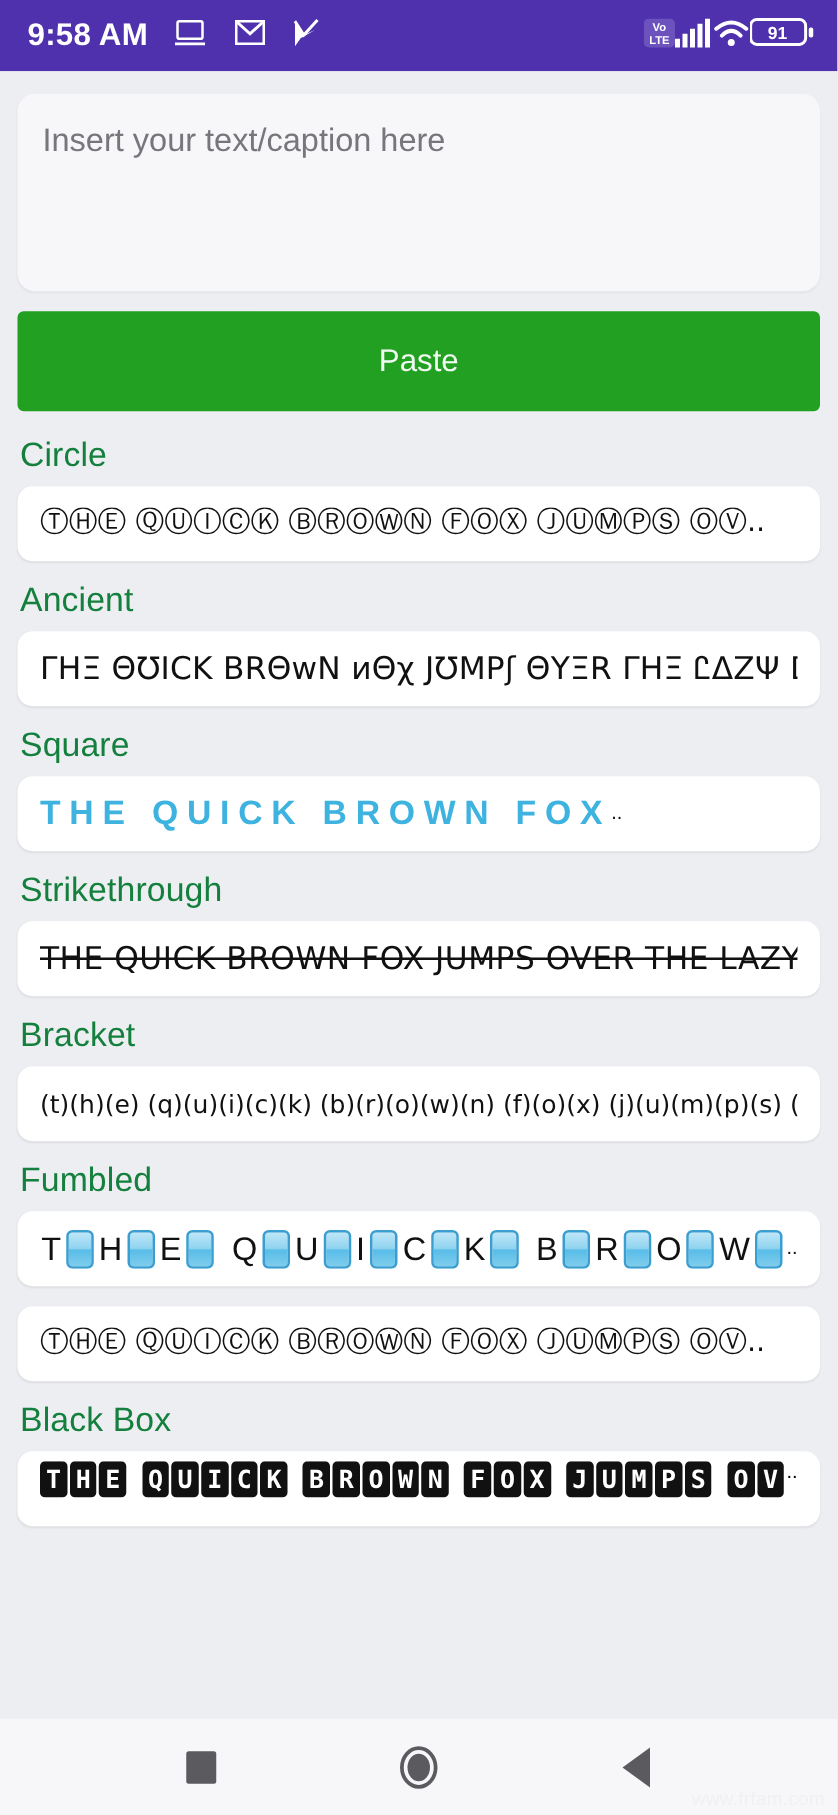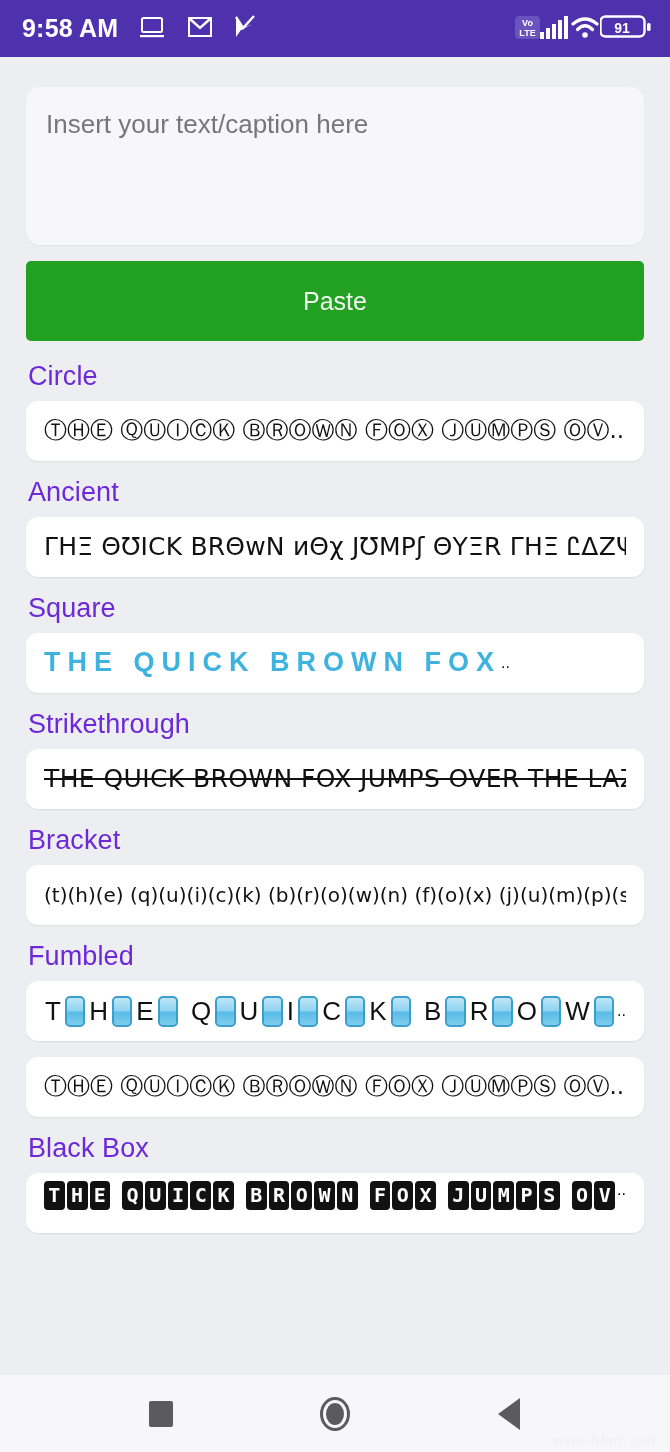--- a/index.html
+++ b/index.html
@@ -38,21 +38,21 @@
   }
   .status-time {
     color: #ffffff;
     font-size: 25px;
     font-weight: bold;
     letter-spacing: 0.2px;
     white-space: nowrap;
   }
   .status-right {
     display: flex;
-    align-items: flex-end;
+    align-items: center;
   }
   .si { display: block; }
 
   
   .app-bar {
     height: 96px;
     background: #28a428;
     display: flex;
     align-items: center;
     padding-left: 26px;
@@ -72,21 +72,21 @@
     font-weight: normal;
     margin-left: 44px;
     letter-spacing: 0.2px;
     white-space: nowrap;
   }
 
   
   .content {
     flex: 1 1 auto;
     background: #eceef2;
-    padding: 12px;
+    padding: 0;
     overflow: hidden;
     position: relative;
   }
 
   .textarea-box {
     margin: 18px 14px 0 14px;
     height: 158px;
     background: #f7f7f9;
     border-radius: 14px;
     box-shadow: 0 1px 2px rgba(0,0,0,0.05);
@@ -119,21 +119,21 @@
   }
 
   
   .rows { margin-top: 20px; }
 
   .font-row { margin: 0 0 16px 0; }
   .font-row:last-child { margin-bottom: 0; }
 
   .row-label {
     font-size: 27px;
-    color: #6d28d9;
+    color: #15803d;
     padding: 0 0 9px 16px;
     letter-spacing: 0.1px;
   }
   .row-card {
     margin: 0 14px;
     min-height: 60px;
     background: #ffffff;
     border-radius: 12px;
     box-shadow: 0 1px 2px rgba(0,0,0,0.07);
     display: flex;

